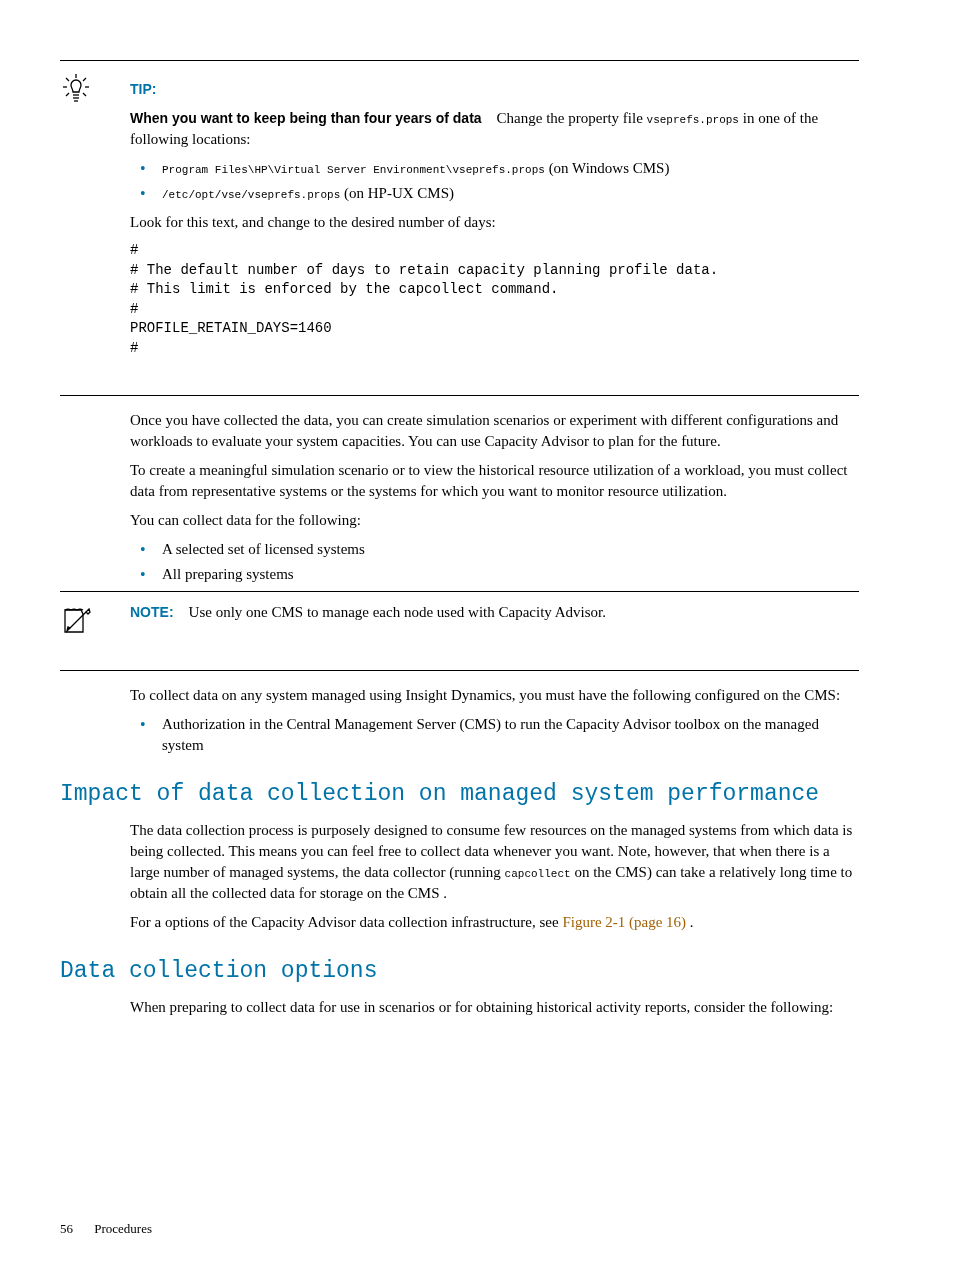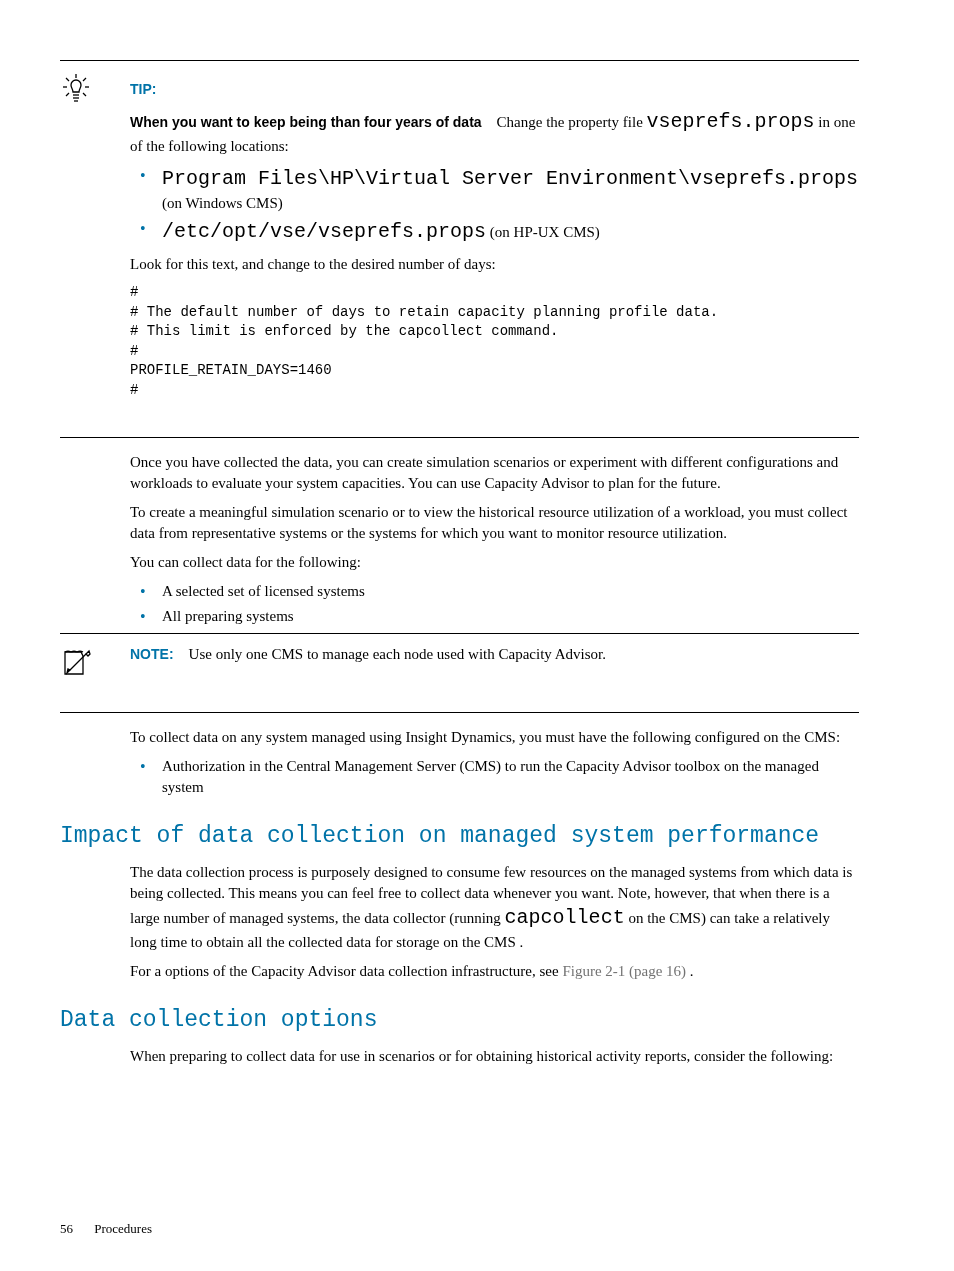--- a/index.html
+++ b/index.html
@@ -40,21 +40,21 @@
     font-size: 14px;
     text-align: center;
   }
   .bold-sans {
     font-family: Arial, Helvetica, sans-serif;
     font-weight: bold;
     font-size: 14px;
   }
   .mono {
     font-family: "Courier New", Courier, monospace;
-    font-size: 20px;
+    font-size: 11px;
   }
   .para { margin: 8px 0; }
   ul.bullets { list-style: none; margin: 6px 0; padding: 0; }
   ul.bullets > li {
     position: relative;
     padding-left: 32px;
     margin: 4px 0;
   }
   ul.bullets > li::before {
     content: "•";
@@ -69,21 +69,21 @@
     white-space: pre;
     margin: 8px 0;
   }
   h2.section {
     font-family: Liberation Mono, monospace;
     font-weight: normal;
     color: #0073a8;
     font-size: 23px;
     margin: 22px 0 10px 0;
   }
-  .link { color: #737373; }
+  .link { color: #a16207; }
   .footer {
     position: absolute;
     left: 60px;
     top: 1220px;
     font-size: 13px;
   }
   .footer .pagenum { margin-right: 18px; }
   .clearfix::after { content: ""; display: table; clear: both; }
 </style>
 </head>

